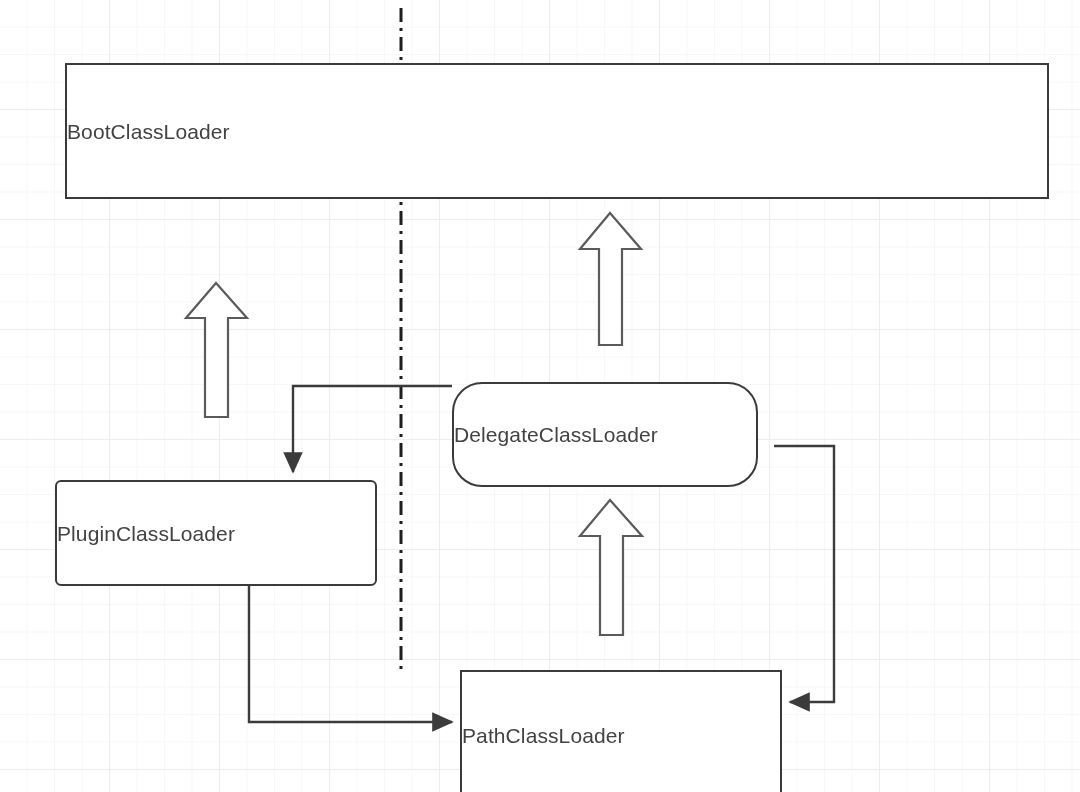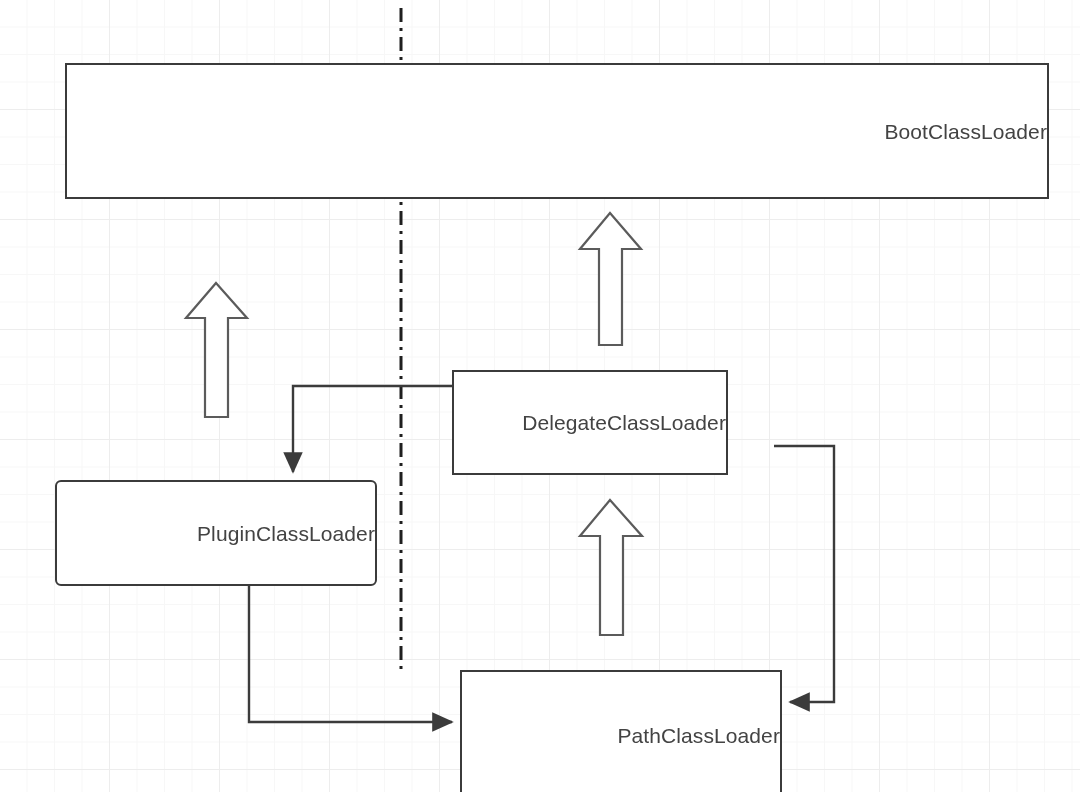--- a/index.html
+++ b/index.html
@@ -34,33 +34,33 @@
     width: 1080px;
     height: 792px;
   }
   .node-box {
     position: absolute;
     box-sizing: border-box;
     background: #ffffff;
     border: 2px solid #3b3b3b;
     display: flex;
     align-items: center;
-    justify-content: flex-end;
+    justify-content: flex-start;
   }
   .node-label {
     color: #434343;
     font-size: 21px;
     font-family: "Liberation Sans", "DejaVu Sans", sans-serif;
     letter-spacing: 0.1px;
     white-space: nowrap;
     line-height: 1;
   }
   #node-boot   { left: 65px;  top: 63px;  width: 984px; height: 136px; }
   #node-plugin { left: 55px;  top: 480px; width: 322px; height: 106px; border-radius: 6px; }
-  #node-delegate { left: 452px; top: 370px; width: 276px; height: 105px; }
+  #node-delegate { left: 452px; top: 382px; width: 306px; height: 105px; border-radius: 30px; }
   #node-path   { left: 460px; top: 670px; width: 322px; height: 130px; }
 </style>
 </head>
 <body>
 
 <div id="canvas">
 
   <svg id="vector-layer" viewBox="0 0 1080 792" xmlns="http://www.w3.org/2000/svg">
 
     <defs>

